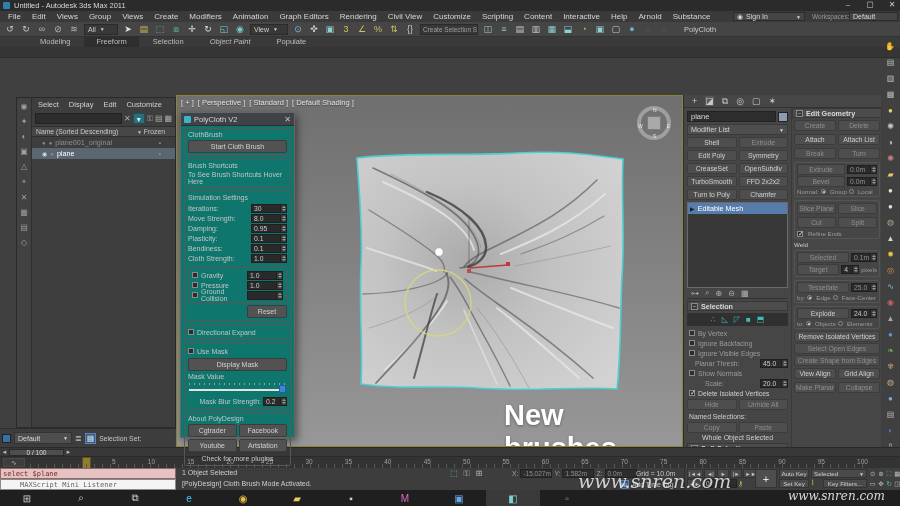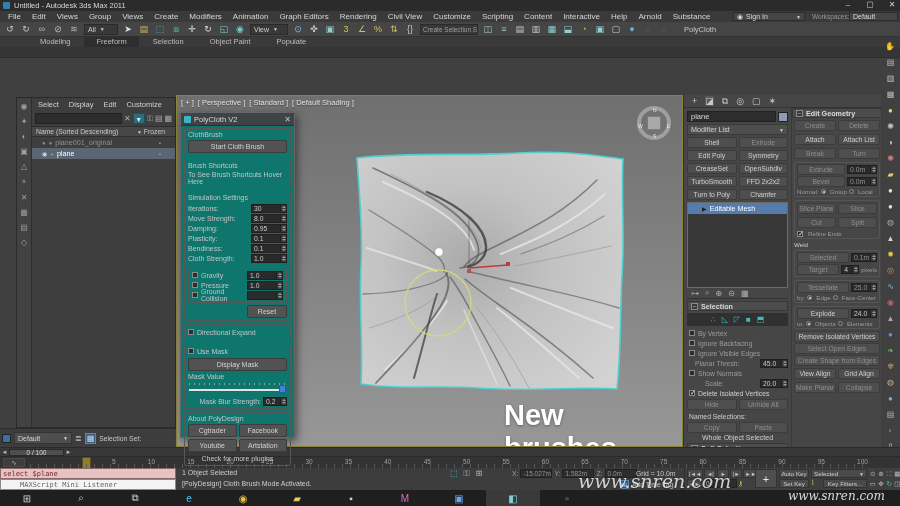--- a/index.html
+++ b/index.html
@@ -95,21 +95,21 @@
   .cp-left { position:absolute; left:0; top:13px; width:107px; bottom:0; padding:2px 3px; }
   .cp-right { position:absolute; left:107px; top:13px; width:91px; bottom:0; border-left:1px solid #3a3a3a; }
   .namerow { display:flex; align-items:center; gap:2px; height:13px; }
   .namefield { flex:1; height:11px; background:#2d2d2d; border:1px solid #222; color:#d8d8d8; font-size:7.5px; padding:0 3px; display:flex; align-items:center; }
   .swatch { width:10px; height:10px; background:#8d9cb2; border:1px solid #222; }
   .modlist { height:11px; margin-top:1px; background:#4e4e4e; border:1px solid #3a3a3a; display:flex; align-items:center; font-size:7.2px; padding:0 3px; color:#d6d6d6; }
   .modlist .caret { margin-left:auto; }
   .modgrid { display:grid; grid-template-columns:1fr 1fr; gap:2px; margin-top:2px; }
   .mbtn { height:11px; background:#4e4e4e; border:1px solid #3c3c3c; border-radius:2px; font-size:6.8px; display:flex; align-items:center; justify-content:center; white-space:nowrap; overflow:hidden; }
   .stack { height:86px; margin-top:2px; background:#383838; border:1px solid #6a6a6a; }
-  .stackrow { height:11px; background:#557cab; color:#fff; font-size:7.2px; display:flex; align-items:center; gap:3px; padding-left:14px; }
+  .stackrow { height:11px; background:#557cab; color:#fff; font-size:7.2px; display:flex; align-items:center; gap:3px; padding-left:2px; }
   .stackrow .ar { font-size:6px; color:#222; }
   .stacktools { height:11px; display:flex; gap:6px; align-items:center; padding-left:4px; font-size:8px; color:#b8b8b8; border-bottom:1px solid #333; }
   .rollout { margin-top:2px; }
   .rhead { height:10px; background:#4c4c4c; border:1px solid #383838; display:flex; align-items:center; gap:3px; font-size:7.2px; font-weight:bold; color:#d8d8d8; padding-left:3px; }
   .rhead .pm { width:7px; height:7px; border:1px solid #8a8a8a; font-size:6px; line-height:5px; text-align:center; font-weight:normal; color:#ccc; background:#3a3a3a; }
   .sub-icons { height:13px; background:#303030; margin:2px 0; display:flex; align-items:center; justify-content:center; gap:6px; }
   .sub-icons span { color:#3fbaba; font-size:8px; }
   .crow { display:flex; align-items:center; height:10px; font-size:6.8px; color:#9c9c9c; padding-left:2px; }
   .crow.bright { color:#cfcfcf; }
   .crow .push { margin-left:auto; }
@@ -284,21 +284,21 @@
         <span class="ticon" style="color: rgb(110, 110, 110);">◌</span>
       </span>
     <span class="polyclothlbl">PolyCloth</span>
   </div>
 
   <div class="ribbontabs">
 
   <span class="rtab" style="background: transparent;">Modeling</span>
       <span class="rtab" style="background: rgb(46, 46, 46); margin-top: 48px;">Freeform</span>
       <span class="rtab" style="background: transparent;">Selection</span>
-      <span class="rtab" style="background: transparent;">Object Paint</span>
+      <span class="rtab" style="background: transparent; font-style: italic;">Object Paint</span>
       <span class="rtab" style="background: transparent;">Populate</span>
     </div>
   <div class="ribbonstrip"></div>
 
   <div class="explorer">
     <div class="exp-side">
 
     <span>◉</span>
         <span>✦</span>
         <span>◐</span>

